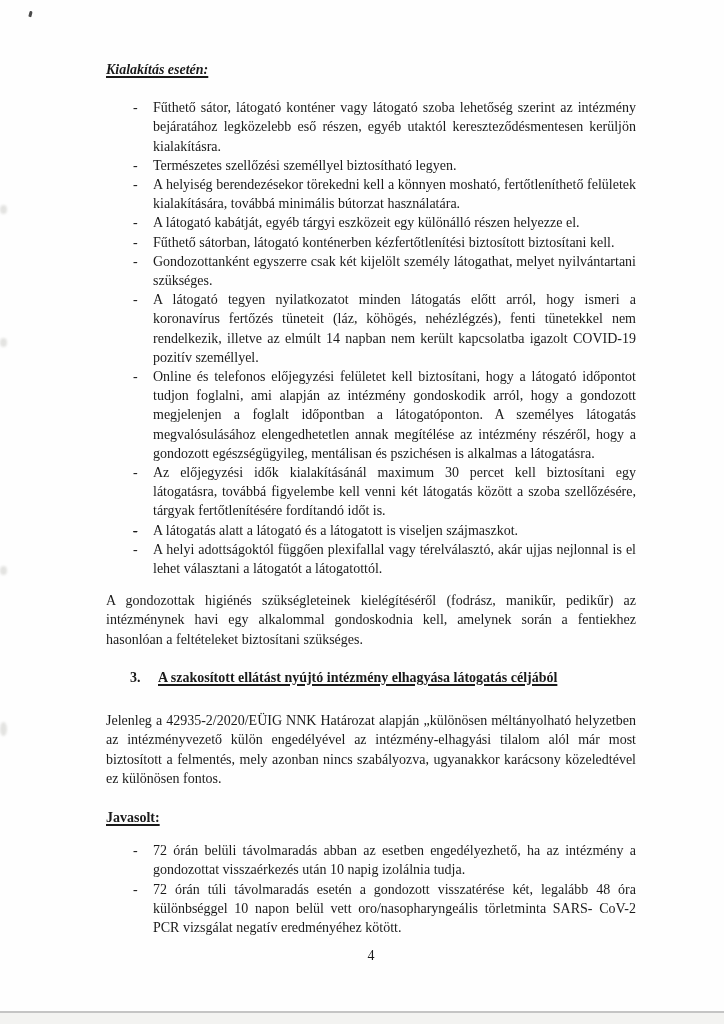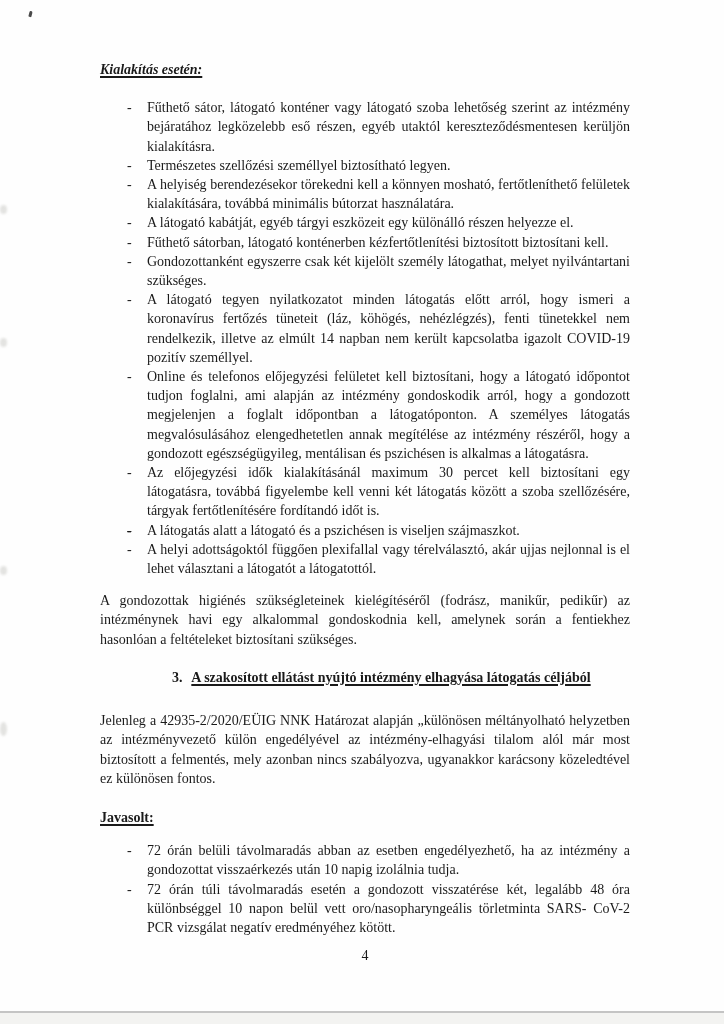--- a/index.html
+++ b/index.html
@@ -14,21 +14,21 @@
     margin: 0 auto;
     background: #fefefe;
     overflow: hidden;
     color: #1a1a1a;
     font-family: "Liberation Serif", "DejaVu Serif", serif;
     font-size: 14px;
     line-height: 19.2px;
   }
   .content {
     position: absolute;
-    left: 100px;
+    left: 106px;
     top: 60px;
     width: 530px;
   }
   .heading-bi {
     font-weight: bold;
     font-style: italic;
     text-decoration: underline;
     text-decoration-thickness: 1.5px;
     text-underline-offset: 2px;
   }
@@ -52,21 +52,20 @@
     top: 0;
   }
   .para {
     text-align: justify;
   }
   .para-hygiene { margin-top: 13px; }
   .numbered-heading {
     margin-top: 19px;
     padding-left: 24px;
     font-weight: bold;
-    text-align: center;
   }
   .numbered-heading .num {
     display: inline-block;
     width: 28px;
     text-decoration: none;
   }
   .para-current { margin-top: 24px; }
   .heading-proposal { margin-top: 20px; }
   .dash-list.proposal { margin-top: 14px; }
   .page-number {
@@ -167,21 +166,21 @@
         <span class="li-text">Az előjegyzési idők kialakításánál maximum 30 percet kell biztosítani egy látogatásra, továbbá figyelembe kell venni két látogatás között a szoba szellőzésére, tárgyak fertőtlenítésére fordítandó időt is.</span>
       </div>
       <div class="li">
         <span class="marker">-</span>
       </div>
       <div class="li">
         <span class="marker">-</span>
       </div>
       <div class="li">
         <span class="marker">-</span>
-        <span class="li-text">A látogatás alatt a látogató és a pszichésen is viseljen szájmaszkot.</span>
+        <span class="li-text">A látogatás alatt a látogató és a látogatott is viseljen szájmaszkot.</span>
       </div>
       <div class="li">
         <span class="marker">-</span>
         <span class="li-text">A helyi adottságoktól függően plexifallal vagy térelválasztó, akár ujjas nejlonnal is el lehet választani a látogatót a látogatottól.</span>
       </div>
     </div>
 
     <div class="para para-hygiene">A gondozottak higiénés szükségleteinek kielégítéséről (fodrász, manikűr, pedikűr) az intézménynek havi egy alkalommal gondoskodnia kell, amelynek során a fentiekhez hasonlóan a feltételeket biztosítani szükséges.</div>
 
     <div class="numbered-heading">

